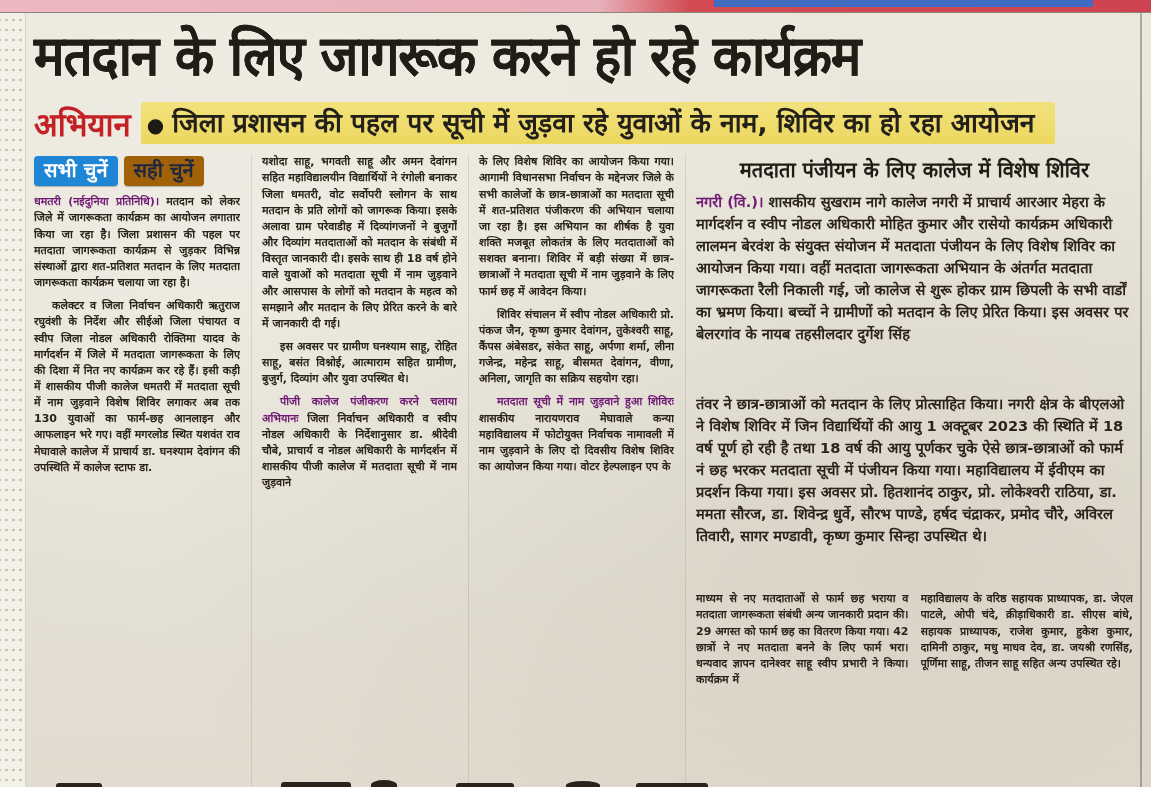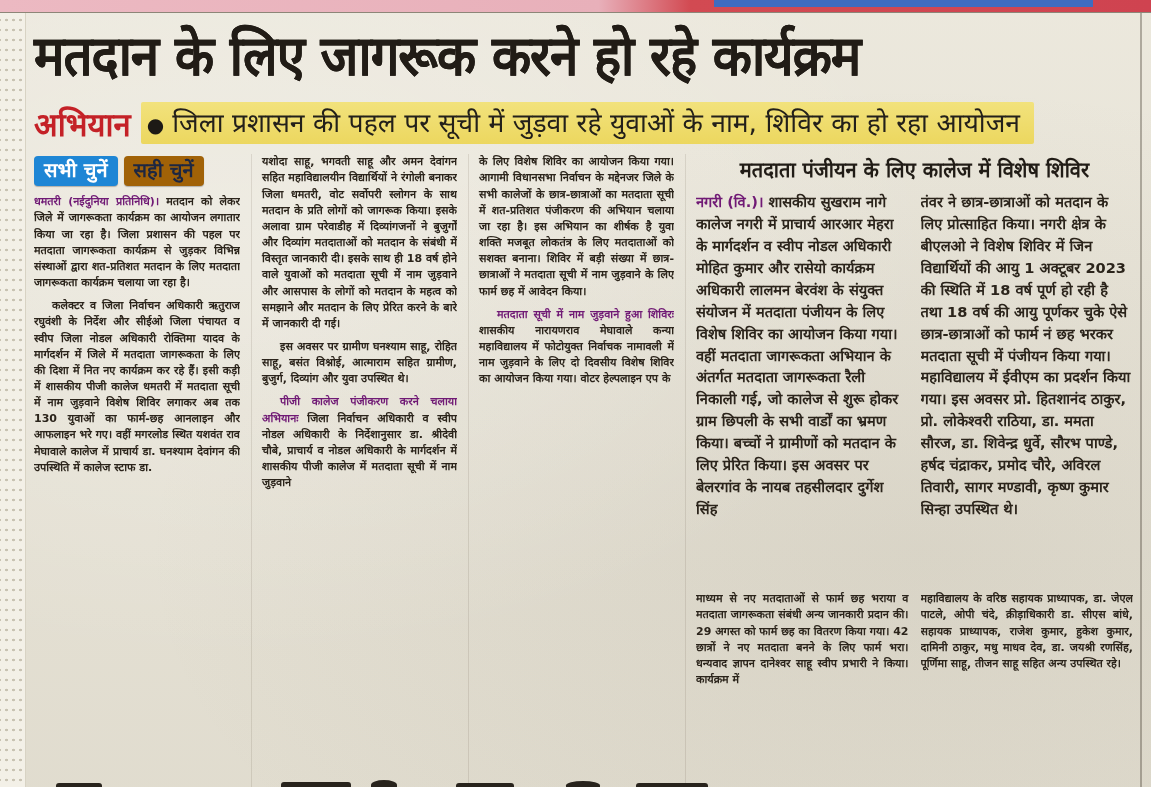--- a/index.html
+++ b/index.html
@@ -48,22 +48,22 @@
   .headline{
     font-size:51px; font-weight:800; letter-spacing:-1px;
     color:#211c16; line-height:1.28; white-space:nowrap;
     transform:scaleY(1.08); transform-origin:top left;
     text-shadow:0 0 .6px #211c16;
   }
   .kicker{ display:flex; align-items:flex-start; gap:10px; margin-top:16px; height:42px; }
   .kicker-tag{ font-size:31px; font-weight:800; color:#c42127; transform:scaleY(1.05); }
   .kicker-highlight{
     background:linear-gradient(180deg,#f2e27c,#ecd75f);
-    padding:2px 14px 4px 6px; border-radius:2px;
-    font-size:26.5px; font-weight:400; color:#23201a; white-space:nowrap;
+    padding:2px 20px 4px 6px; border-radius:2px;
+    font-size:26.5px; font-weight:700; color:#23201a; white-space:nowrap;
   }
   .kicker-bullet{ color:#1d1a15; font-size:20px; margin-right:8px; }
 
   .bodygrid{ display:flex; gap:11px; margin-top:10px; height:648px; }
   .col{ width:206px; flex:0 0 206px; overflow:hidden; }
   .col + .col{ border-left:1px solid rgba(70,60,45,.12); padding-left:10px; }
   .rightsec{ flex:1 1 auto; overflow:hidden; border-left:1px solid rgba(70,60,45,.12); padding-left:10px; }
 
   .badges{ display:flex; gap:6px; margin:2px 0 8px 0; }
   .badge{ font-size:20px; font-weight:800; padding:3px 10px 5px; border-radius:4px; line-height:1.1; box-shadow:0 1px 1px rgba(0,0,0,.25); }
@@ -74,21 +74,21 @@
     font-size:11px; line-height:1.47; font-weight:600; text-align:justify;
     color:#2b241b; margin-bottom:7px;
   }
   p.news.indent{ text-indent:18px; }
   p.news strong{ font-weight:800; color:#701a75; }
 
   .sub-title{
     font-size:20px; font-weight:800; text-align:center; color:#211c16;
     margin:2px 0 8px 0; transform:scaleY(1.05);
   }
-  .sub-row{ display:flex; gap:12px; height:392px; overflow:hidden; }
+  .sub-row{ display:flex; gap:12px; height:392px; overflow:hidden;flex-direction:column; }
   .sub-col{ flex:1 1 0; overflow:hidden; }
   .sub-col p.news{ font-size:14.6px; line-height:1.5; text-align:left; }
 
   .cont-row{ display:flex; gap:12px; margin-top:8px; height:206px; overflow:hidden; }
   .cont-col{ flex:1 1 0; overflow:hidden; }
 
   
   .crop-art{ position:absolute; bottom:0; left:26px; right:12px; height:9px; pointer-events:none; }
   .crop-art span{ position:absolute; bottom:-3px; background:#28231c; border-radius:3px 3px 0 0; }
   .crop-art span:nth-child(1){ left:30px;  width:46px; height:7px; }
@@ -128,20 +128,21 @@
     </div>
 
     <div class="col">
       <p class="news">यशोदा साहू, भगवती साहू और अमन देवांगन सहित महाविद्यालयीन विद्यार्थियों ने रंगोली बनाकर जिला धमतरी, वोट सर्वोपरी स्लोगन के साथ मतदान के प्रति लोगों को जागरूक किया। इसके अलावा ग्राम परेवाडीह में दिव्यांगजनों ने बुजुर्गों और दिव्यांग मतदाताओं को मतदान के संबंधी में विस्तृत जानकारी दी। इसके साथ ही 18 वर्ष होने वाले युवाओं को मतदाता सूची में नाम जुड़वाने और आसपास के लोगों को मतदान के महत्व को समझाने और मतदान के लिए प्रेरित करने के बारे में जानकारी दी गई।</p>
       <p class="news indent">इस अवसर पर ग्रामीण घनश्याम साहू, रोहित साहू, बसंत विश्नोई, आत्माराम सहित ग्रामीण, बुजुर्ग, दिव्यांग और युवा उपस्थित थे।</p>
       <p class="news indent"><strong>पीजी कालेज पंजीकरण करने चलाया अभियानः</strong><span> जिला निर्वाचन अधिकारी व स्वीप नोडल अधिकारी के निर्देशानुसार डा. श्रीदेवी चौबे, प्राचार्य व नोडल अधिकारी के मार्गदर्शन में शासकीय पीजी कालेज में मतदाता सूची में नाम जुड़वाने</span></p>
     </div>
 
     <div class="col">
       <p class="news">के लिए विशेष शिविर का आयोजन किया गया। आगामी विधानसभा निर्वाचन के मद्देनजर जिले के सभी कालेजों के छात्र-छात्राओं का मतदाता सूची में शत-प्रतिशत पंजीकरण की अभियान चलाया जा रहा है। इस अभियान का शीर्षक है युवा शक्ति मजबूत लोकतंत्र के लिए मतदाताओं को सशक्त बनाना। शिविर में बड़ी संख्या में छात्र-छात्राओं ने मतदाता सूची में नाम जुड़वाने के लिए फार्म छह में आवेदन किया।</p>
+      <p class="news indent">शिविर संचालन में स्वीप नोडल अधिकारी प्रो. पंकज जैन, कृष्ण कुमार देवांगन, तुकेश्वरी साहू, कैंपस अंबेसडर, संकेत साहू, अर्पणा शर्मा, लीना गजेन्द्र, महेन्द्र साहू, बीसमत देवांगन, वीणा, अनिला, जागृति का सक्रिय सहयोग रहा।</p>
       <p class="news indent"><strong>मतदाता सूची में नाम जुड़वाने हुआ शिविरः</strong><span> शासकीय नारायणराव मेघावाले कन्या महाविद्यालय में फोटोयुक्त निर्वाचक नामावली में नाम जुड़वाने के लिए दो दिवसीय विशेष शिविर का आयोजन किया गया। वोटर हेल्पलाइन एप के</span></p>
     </div>
 
     <div class="rightsec">
       <h2 class="sub-title">मतदाता पंजीयन के लिए कालेज में विशेष शिविर</h2>
       <div class="sub-row">
         <div class="sub-col">
           <p class="news"><strong>नगरी (वि.)।</strong><span> शासकीय सुखराम नागे कालेज नगरी में प्राचार्य आरआर मेहरा के मार्गदर्शन व स्वीप नोडल अधिकारी मोहित कुमार और रासेयो कार्यक्रम अधिकारी लालमन बेरवंश के संयुक्त संयोजन में मतदाता पंजीयन के लिए विशेष शिविर का आयोजन किया गया। वहीं मतदाता जागरूकता अभियान के अंतर्गत मतदाता जागरूकता रैली निकाली गई, जो कालेज से शुरू होकर ग्राम छिपली के सभी वार्डों का भ्रमण किया। बच्चों ने ग्रामीणों को मतदान के लिए प्रेरित किया। इस अवसर पर बेलरगांव के नायब तहसीलदार दुर्गेश सिंह</span></p>
         </div>
         <div class="sub-col">

